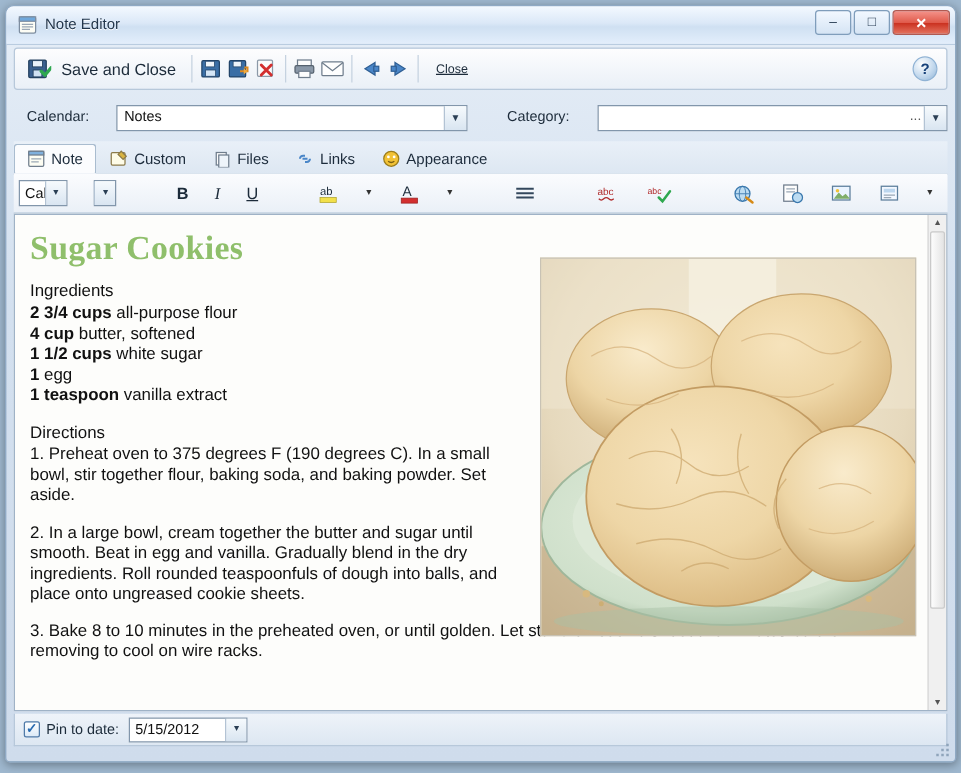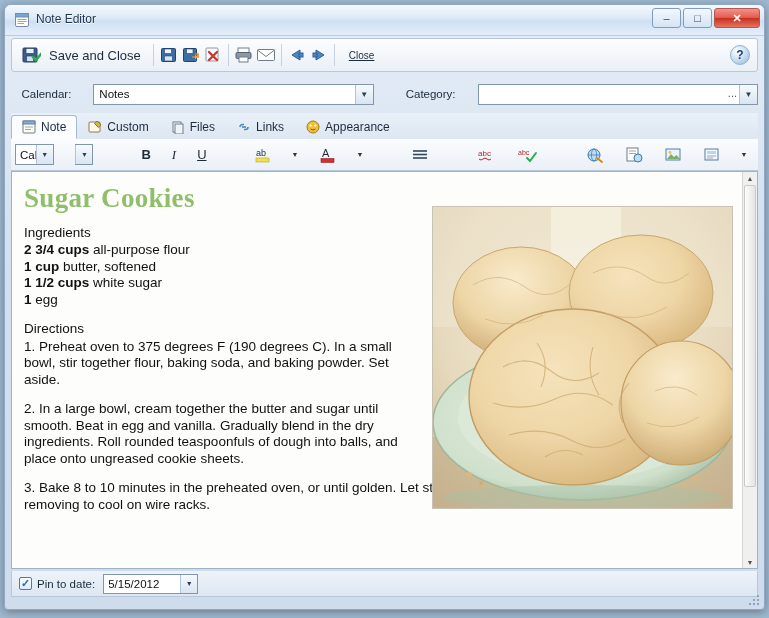--- a/index.html
+++ b/index.html
@@ -626,30 +626,34 @@
     <div class="doc">
       <div class="doc-title">Sugar Cookies</div>
 
       <div class="section-head">Ingredients</div>
 
       <div class="ing-line">
         <b>2 3/4 cups</b>
         <span>all-purpose flour</span>
       </div>
       <div class="ing-line">
-        <b>1 cup</b>
+        <b>4 cup</b>
         <span>butter, softened</span>
       </div>
       <div class="ing-line">
         <b>1 1/2 cups</b>
         <span>white sugar</span>
       </div>
       <div class="ing-line">
         <b>1</b>
         <span>egg</span>
+      </div>
+      <div class="ing-line">
+        <b>1 teaspoon</b>
+        <span>vanilla extract</span>
       </div>
 
       <div class="spacer"></div>
 
       <div class="section-head">Directions</div>
       <div class="para">1. Preheat oven to 375 degrees F (190 degrees C). In a small bowl, stir together flour, baking soda, and baking powder. Set aside.</div>
       <div class="spacer"></div>
       <div class="para">2. In a large bowl, cream together the butter and sugar until smooth. Beat in egg and vanilla. Gradually blend in the dry ingredients. Roll rounded teaspoonfuls of dough into balls, and place onto ungreased cookie sheets.</div>
       <div class="spacer"></div>
       <div class="para full">3. Bake 8 to 10 minutes in the preheated oven, or until golden. Let stand on cookie sheet two minutes before removing to cool on wire racks.</div>

